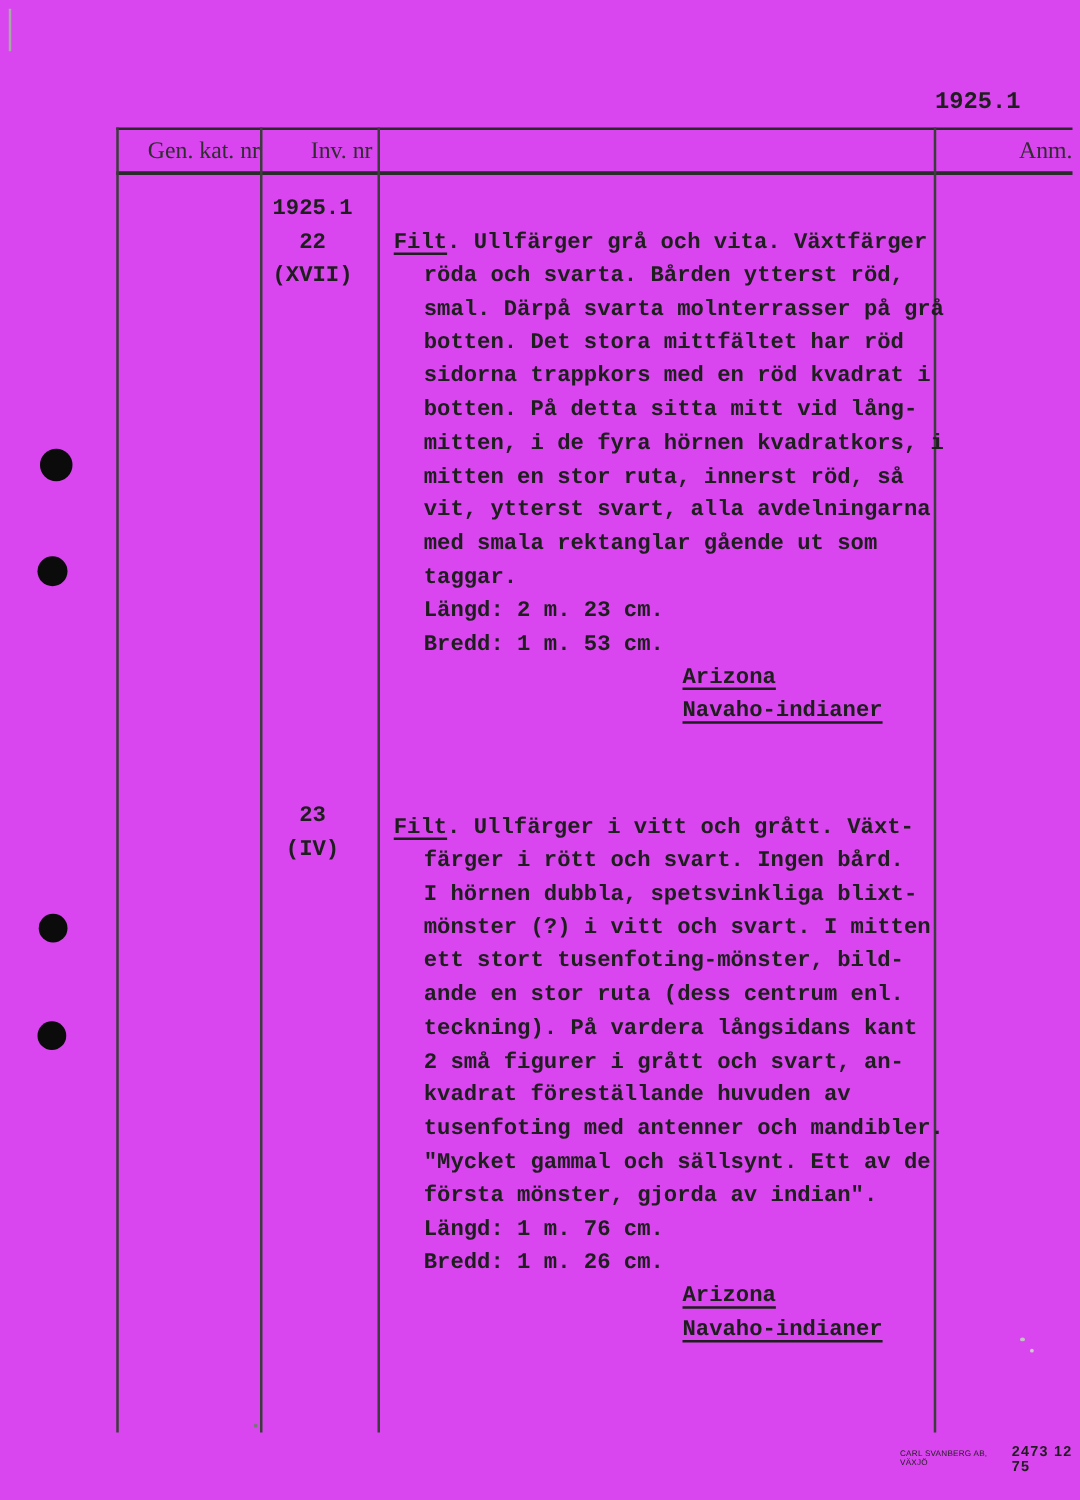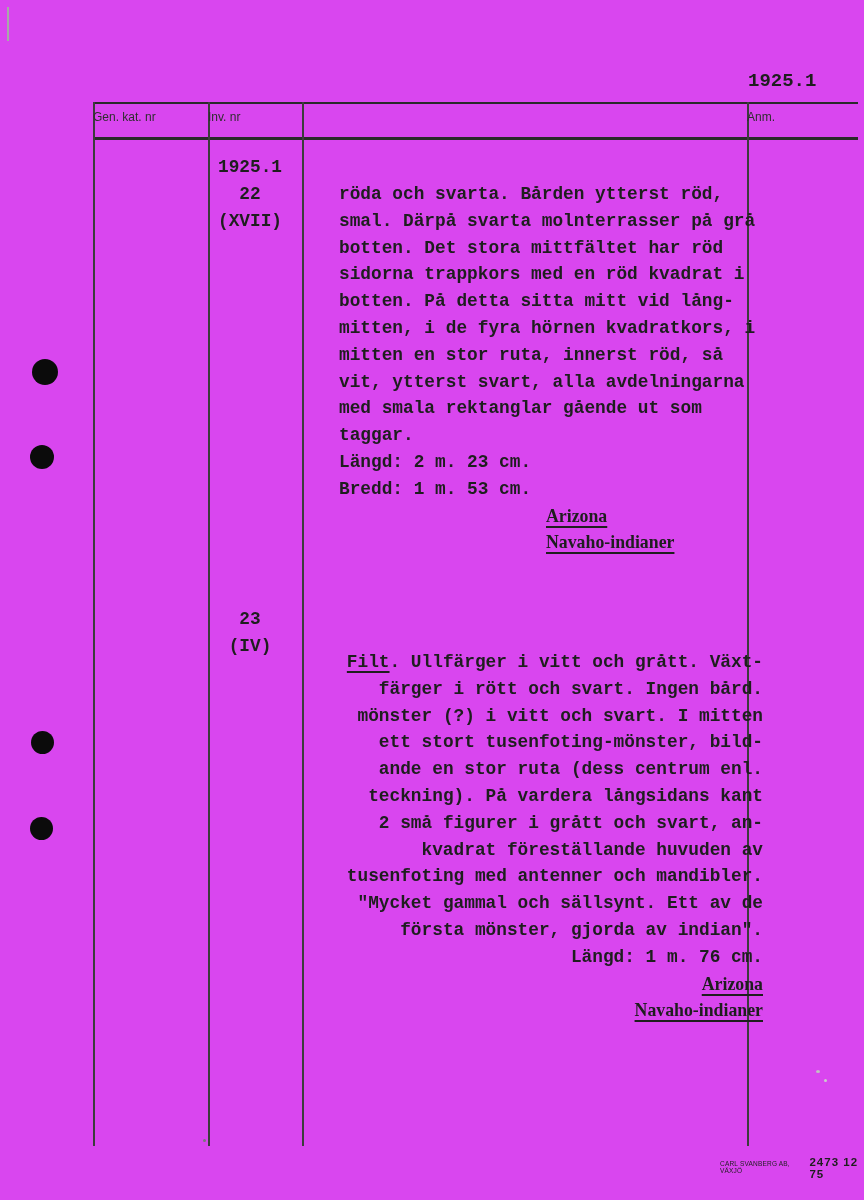--- a/index.html
+++ b/index.html
@@ -10,29 +10,29 @@
     background:#d946ef;
     overflow:hidden;
     font-family:"Liberation Mono","DejaVu Sans Mono",monospace;
   }
   
   .hline { position:absolute; background:#2a2a2a; }
   .vline { position:absolute; background:#3c3c3c; width:1.5px; }
   
   .colhead {
     position:absolute;
-    font-family:Liberation Sans, sans-serif;
-    font-size:12px; color:#2e2e2e;
-    text-align:left; top:110px;
+    font-family:Liberation Serif, serif;
+    font-size:19px; color:#2e2e2e;
+    text-align:right; top:110px;
   }
   
   .typed { font-size:17.8px; font-weight:bold; color:#1e1e1e; }
   .entry { position:absolute; left:315px; width:448px; line-height:26.8px; }
   .cont > div { padding-left:24px; white-space:pre; }
-  .origin > div { padding-left:231px;font-family:Liberation Serif, serif; }
+  .origin > div { padding-left:231px; }
   .inv-block { position:absolute; left:202px; width:96px; text-align:center; line-height:26.8px; }
   .u { text-decoration:underline; text-underline-offset:4px; text-decoration-thickness:1.5px; }
   .first-line { white-space:pre; }
   
   .page-number { position:absolute; left:748px; top:70px; font-size:19px; }
   
   .punch { position:absolute; background:#0b0b0b; border-radius:50%; }
   
   .artifact-line { position:absolute; left:7px; top:7px; width:2px; height:34px; background:#a8a8a8; }
   .speck { position:absolute; border-radius:50%; }
@@ -69,59 +69,62 @@
   <div class="colhead" style="left:208px;width:90px;">Inv. nr</div>
   <div class="colhead" style="left:747px;width:111px;">Anm.</div>
 
   <div class="inv-block typed" style="top:154px;">
       <div>1925.1</div>
       <div>22</div>
       <div>(XVII)</div>
     </div>
 
   <div class="entry typed" style="top:181px;">
+    <div class="first-line"><span class="u">Filt</span><span>. Ullfärger grå och vita. Växtfärger</span></div>
     <div class="cont">
         <div>röda och svarta. Bården ytterst röd,</div>
         <div>smal. Därpå svarta molnterrasser på grå</div>
         <div>botten. Det stora mittfältet har röd</div>
         <div>sidorna trappkors med en röd kvadrat i</div>
         <div>botten. På detta sitta mitt vid lång-</div>
         <div>mitten, i de fyra hörnen kvadratkors, i</div>
         <div>mitten en stor ruta, innerst röd, så</div>
         <div>vit, ytterst svart, alla avdelningarna</div>
         <div>med smala rektanglar gående ut som</div>
         <div>taggar.</div>
         <div>Längd: 2 m. 23 cm.</div>
         <div>Bredd: 1 m. 53 cm.</div>
       </div>
     <div class="origin">
       <div><span class="u">Arizona</span></div>
       <div><span class="u">Navaho-indianer</span></div>
     </div>
   </div>
 
-  <div class="inv-block typed" style="top:606px;">
+  <div class="inv-block typed" style="top:640px;">
       <div>23</div>
       <div>(IV)</div>
     </div>
 
-  <div class="entry typed" style="top:649px;text-align:right;">
+  <div class="entry typed" style="top:649px;">
     <div class="first-line"><span class="u">Filt</span><span>. Ullfärger i vitt och grått. Växt-</span></div>
     <div class="cont">
         <div>färger i rött och svart. Ingen bård.</div>
+        <div>I hörnen dubbla, spetsvinkliga blixt-</div>
         <div>mönster (?) i vitt och svart. I mitten</div>
         <div>ett stort tusenfoting-mönster, bild-</div>
         <div>ande en stor ruta (dess centrum enl.</div>
         <div>teckning). På vardera långsidans kant</div>
         <div>2 små figurer i grått och svart, an-</div>
         <div>kvadrat föreställande huvuden av</div>
         <div>tusenfoting med antenner och mandibler.</div>
         <div>"Mycket gammal och sällsynt. Ett av de</div>
         <div>första mönster, gjorda av indian".</div>
         <div>Längd: 1 m. 76 cm.</div>
+        <div>Bredd: 1 m. 26 cm.</div>
       </div>
     <div class="origin">
       <div><span class="u">Arizona</span></div>
       <div><span class="u">Navaho-indianer</span></div>
     </div>
   </div>
 
   <div class="footer">
     <span class="printer">CARL SVANBERG AB, VÄXJÖ</span>
     <span class="code">2473 12 75</span>

